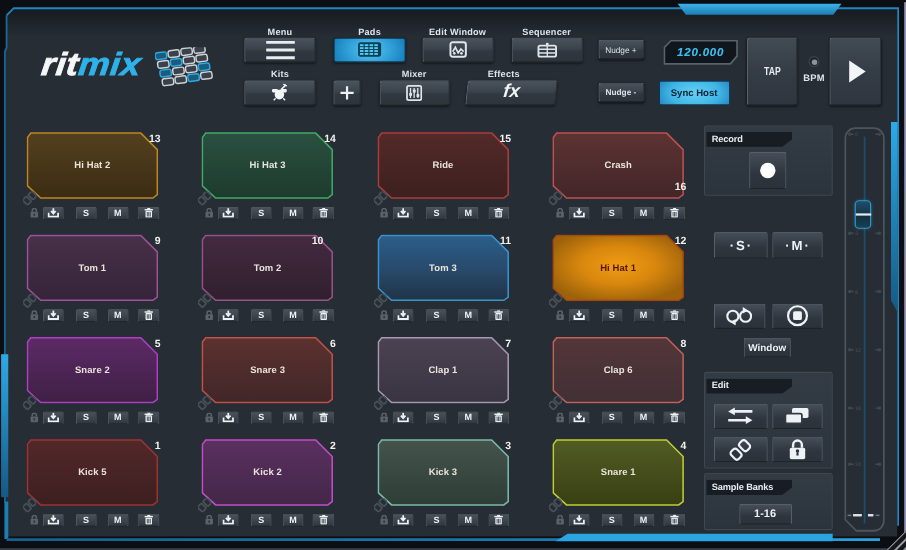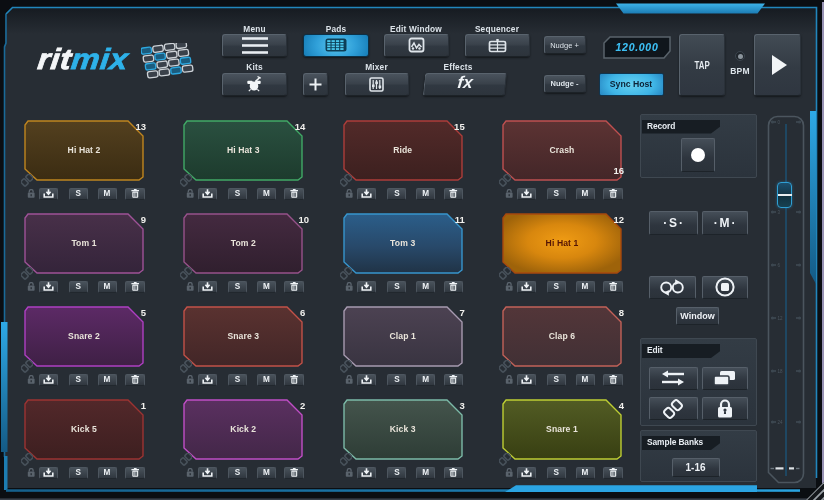--- a/index.html
+++ b/index.html
@@ -414,21 +414,21 @@
         <rect x="1.3" y="2.6" width="5.9" height="6.2" rx="0.8" fill="#eef2f5"></rect>
         <rect x="0.4" y="1" width="7.7" height="1.3" fill="#eef2f5"></rect>
         <rect x="2.9" y="0" width="2.7" height="1.2" fill="#eef2f5"></rect>
         <path d="M2.9,3.7 V7.8 M4.25,3.7 V7.8 M5.6,3.7 V7.8" stroke="#3a424b" stroke-width="0.8"></path>
       </svg>
     </div>
     <svg class="abs" style="left:183.3px;top:213px" width="120" height="61" viewBox="0 0 120 61">
       <polygon points="4,1 104,1 119,16 119,57 115,60 13,60 1,49 1,5" fill="url(#g11)" stroke="#97528a" stroke-width="1.4"></polygon>
     </svg>
     <div class="padname" style="left:183.3px;top:238px;width:120px;color:#e9e4da;">Tom 2</div>
-    <div class="padnum" style="left:287px;top:213.5px;width:22px;text-align:right;">10</div>
+    <div class="padnum" style="left:272px;top:213.5px;width:22px;text-align:right;">10</div>
     <svg class="abs" style="left:180.3px;top:267px;" width="12" height="13" viewBox="0 0 12 13">
       <g transform="rotate(45 6 6)" fill="none" stroke="#47515a" stroke-width="1.6">
         <rect x="2.8" y="0" width="6.4" height="5" rx="1.2"></rect>
         <rect x="2.8" y="7" width="6.4" height="5" rx="1.2"></rect>
       </g>
     </svg>
     <svg class="abs" style="left:185.8px;top:282px;" width="10" height="11" viewBox="0 0 10 11">
       <rect x="0.8" y="3.6" width="6.8" height="5.2" rx="0.8" fill="#5a636c"></rect>
       <path d="M2.3,3.6 V2.5 a1.9,1.9 0 0 1 3.8,0 V3.6" fill="none" stroke="#5a636c" stroke-width="1.4"></path>
       <rect x="3.5" y="5.2" width="1.4" height="2" fill="#2a3138"></rect>

